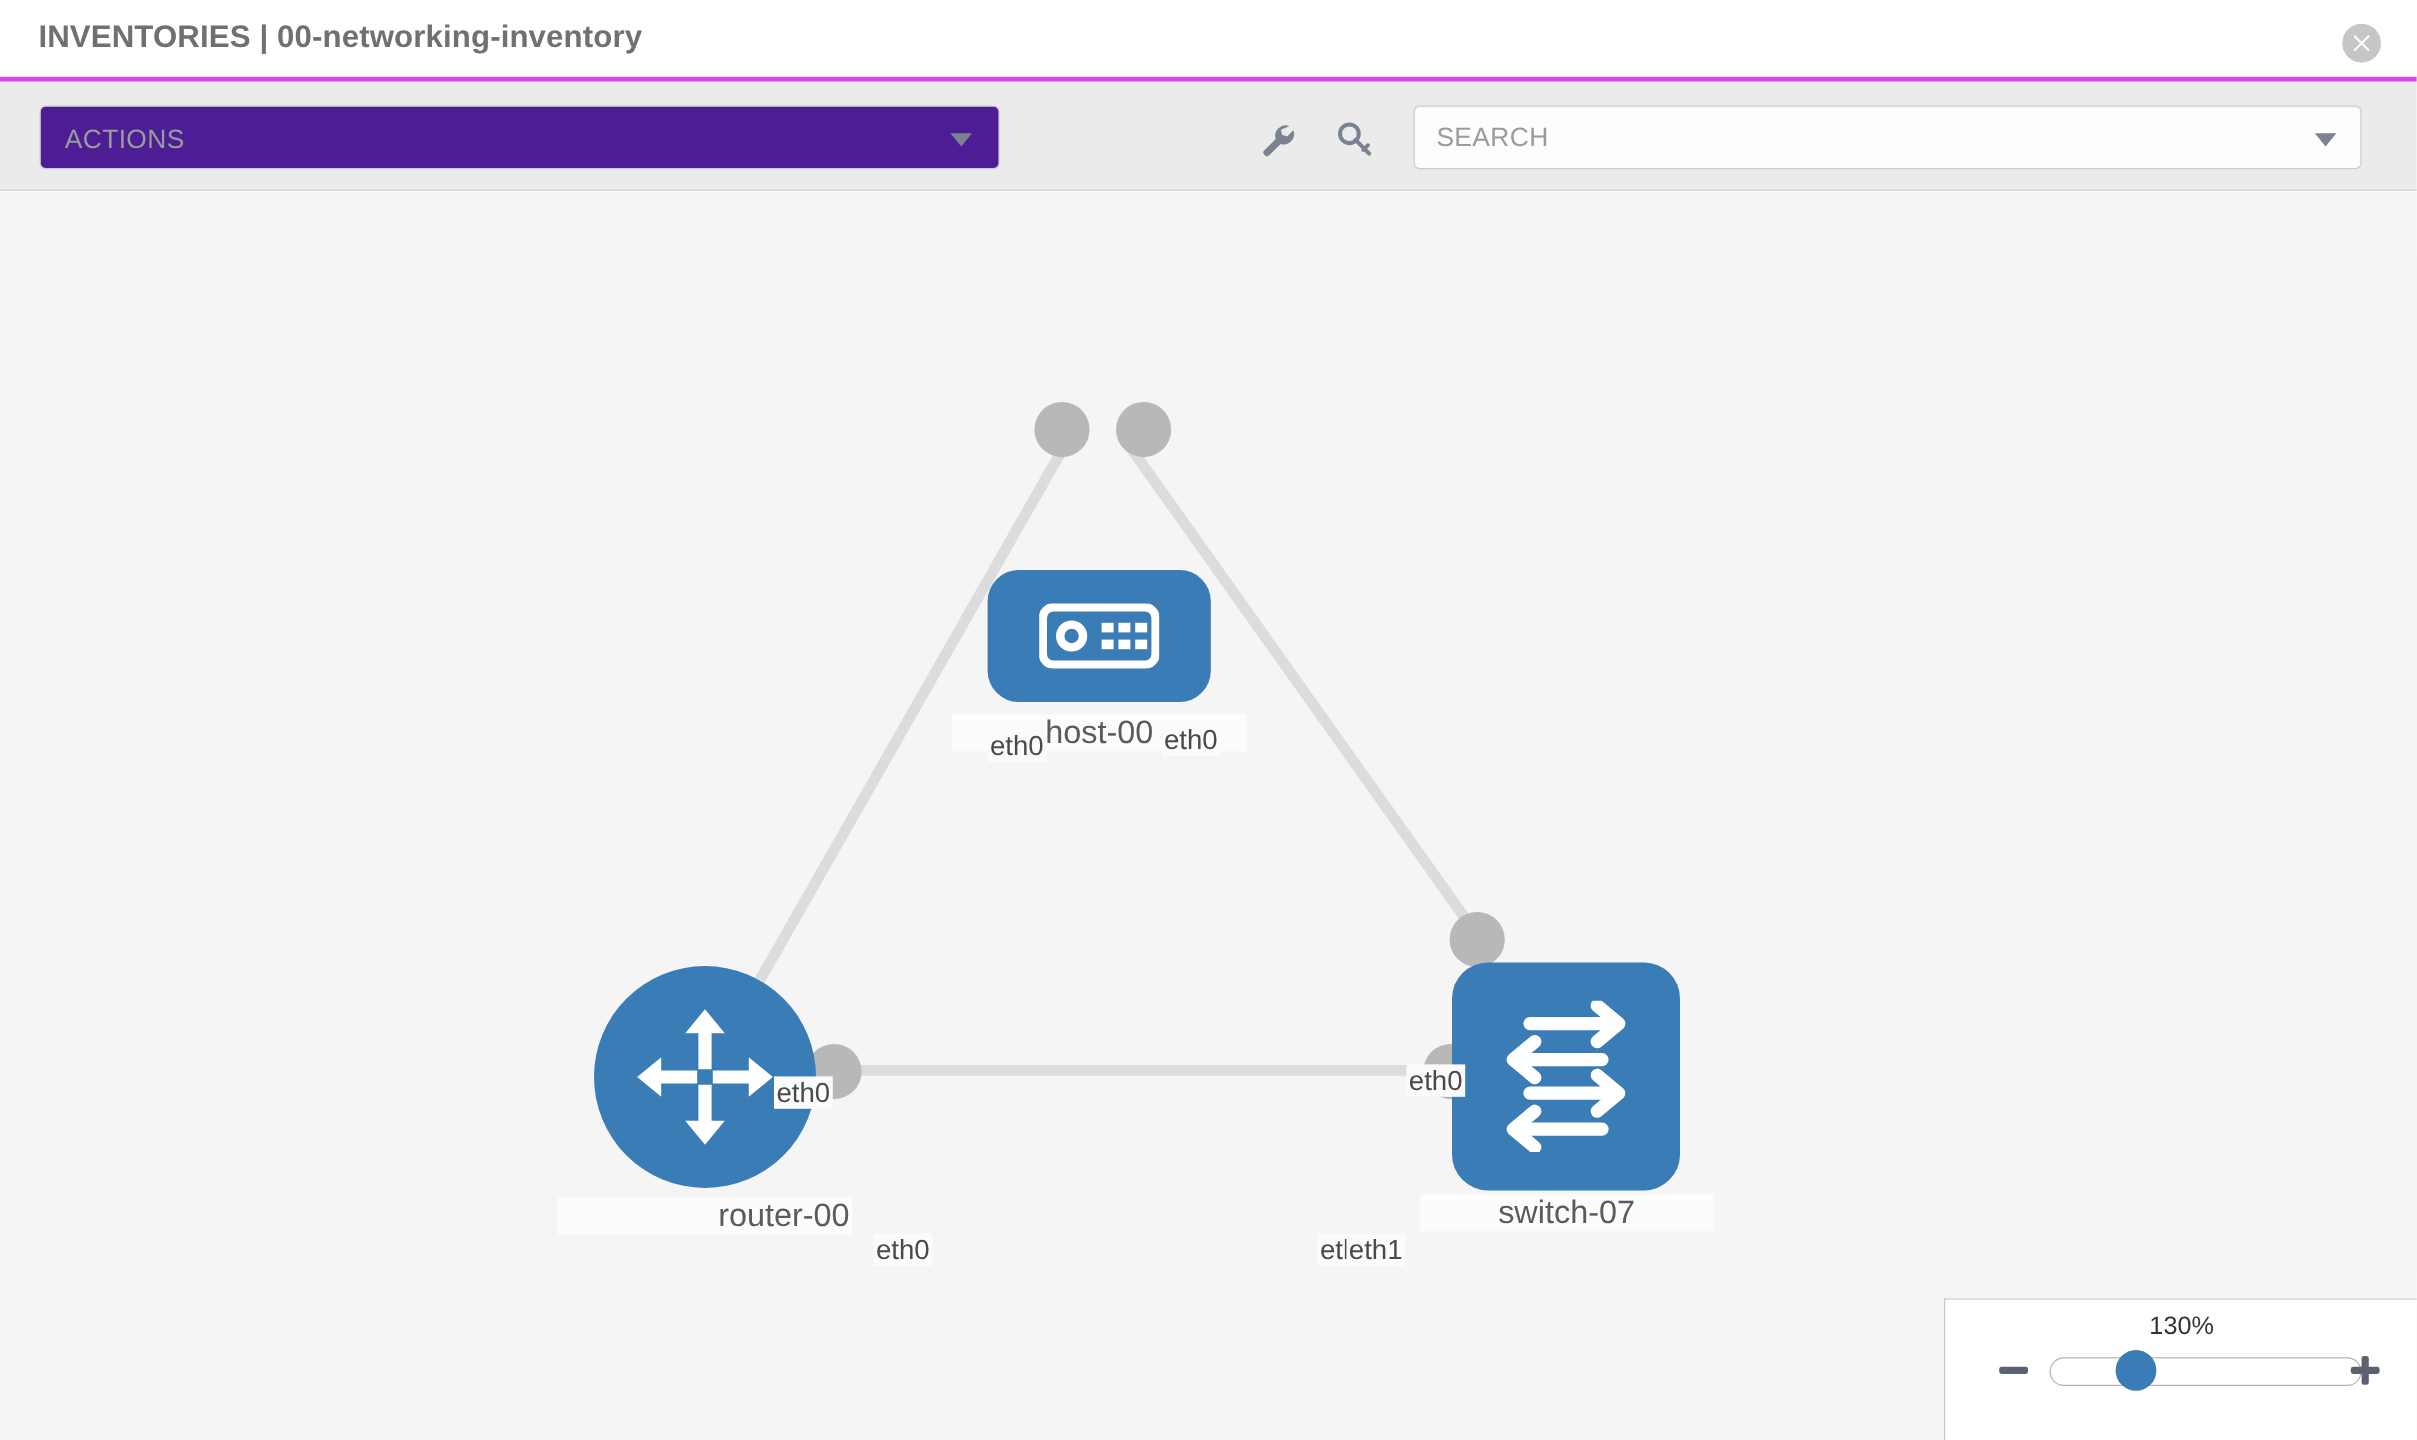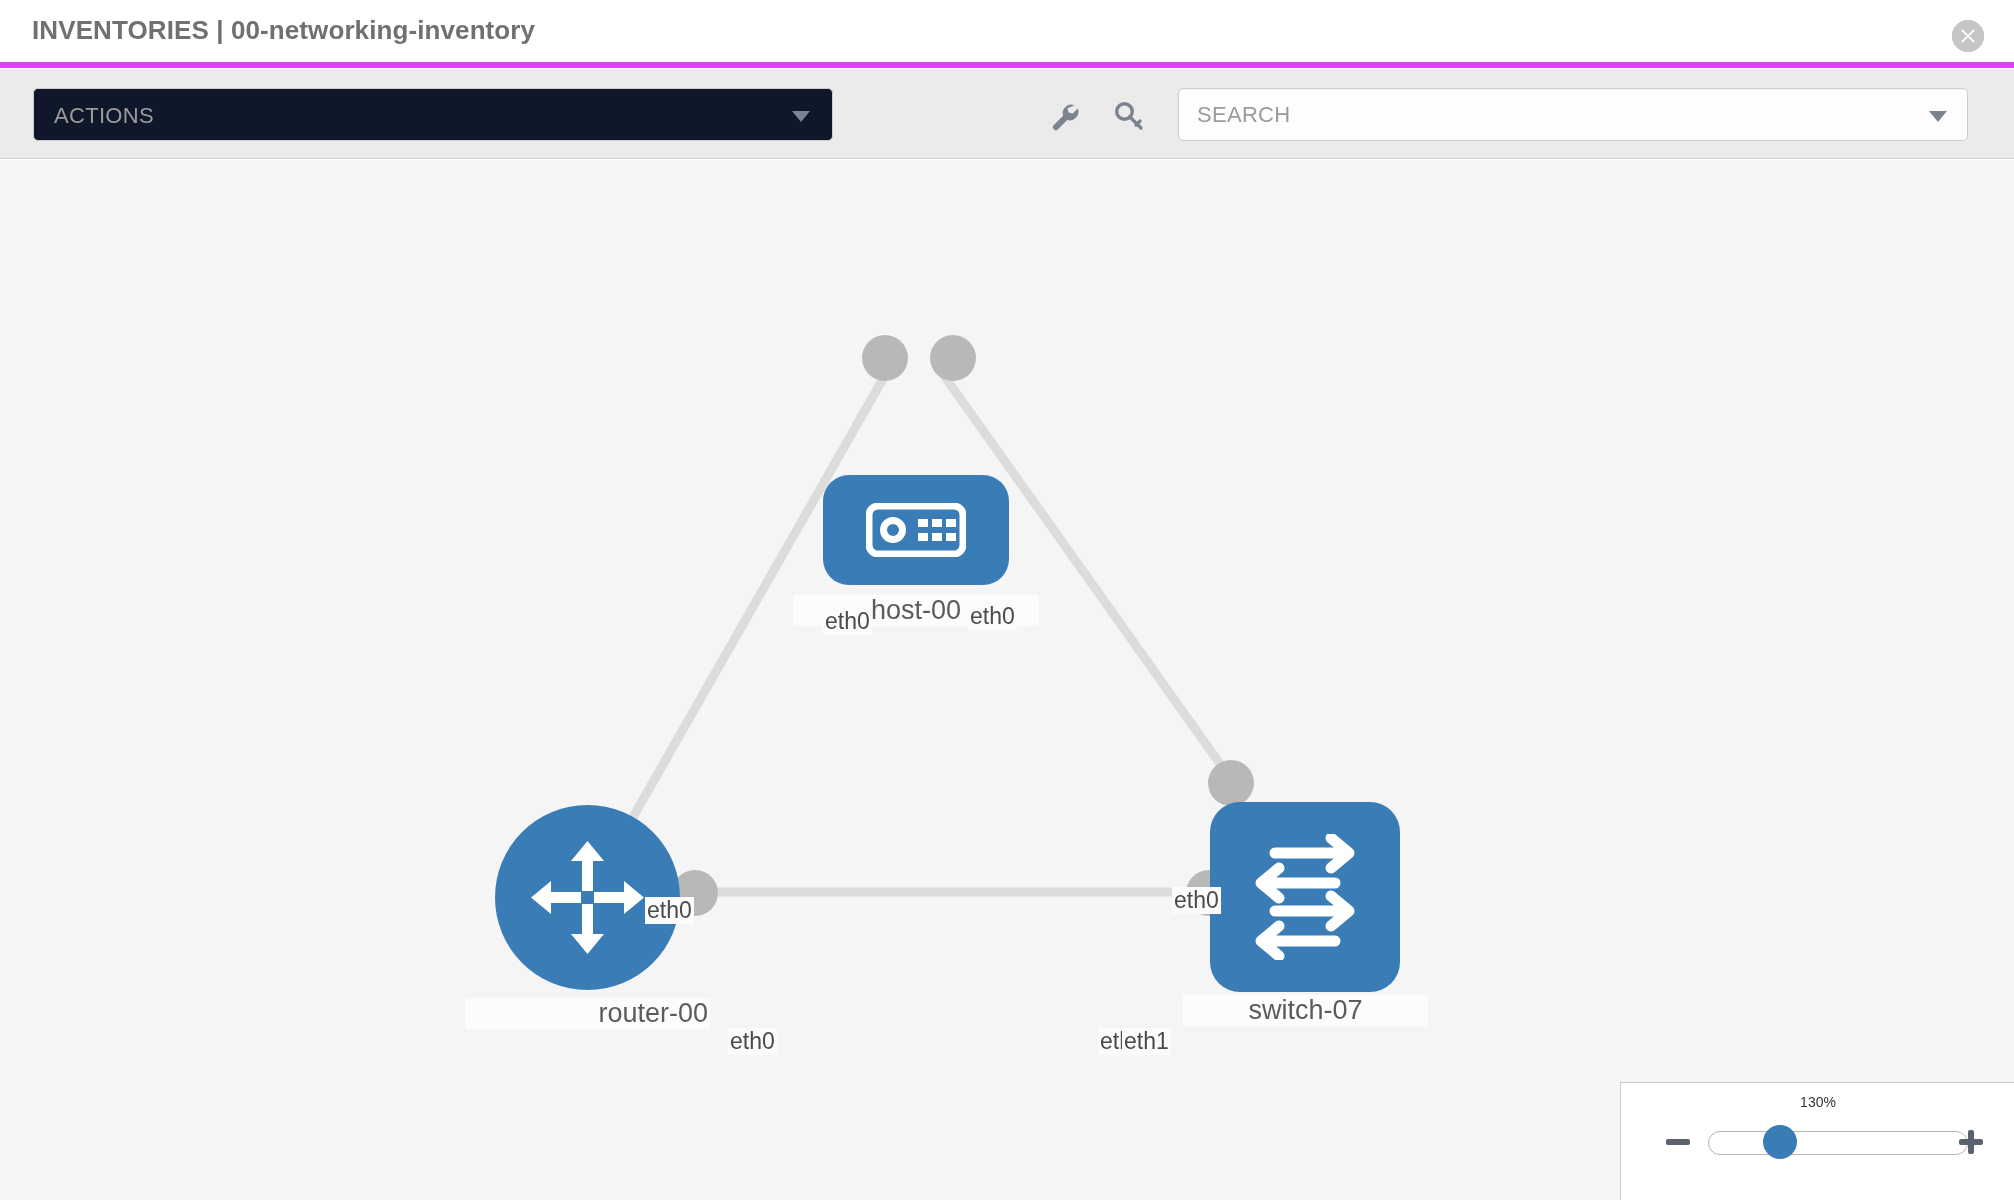--- a/index.html
+++ b/index.html
@@ -19,21 +19,21 @@
     background: #ffffff;
   }
 
   
   .header {
     position: absolute;
     left: 0; top: 0;
     width: 2014px;
     height: 68px;
     background: #ffffff;
-    border-bottom: 6px solid #d946ef;
+    border-bottom: 4px solid #d946ef;
   }
   .header-title {
     position: absolute;
     left: 32px;
     top: 15px;
     font-size: 26px;
     font-weight: bold;
     color: #707070;
     letter-spacing: 0.1px;
     white-space: nowrap;
@@ -58,21 +58,21 @@
     height: 90px;
     background: #ebebeb;
     border-bottom: 1px solid #cfcfcf;
   }
   .actions-select {
     position: absolute;
     left: 33px;
     top: 19px;
     width: 800px;
     height: 53px;
-    background: #0f172a;
+    background: #4c1d95;
     border: 1px solid #cccccc;
     border-radius: 5px;
     box-shadow: inset 0 1px 1px rgba(0,0,0,0.035);
     cursor: pointer;
   }
   .actions-select .label {
     position: absolute;
     left: 20px;
     top: 14px;
     font-size: 22px;
@@ -194,21 +194,21 @@
     border: 1px solid #c9c9c9;
     border-right: 0;
     border-bottom: 0;
   }
   .zoom-value {
     position: absolute;
     top: 11px;
     left: 0;
     width: 394px;
     text-align: center;
-    font-size: 14px;
+    font-size: 21px;
     color: #333;
   }
   .zoom-minus, .zoom-plus {
     position: absolute;
     top: 44px;
     cursor: pointer;
     color: #5a6270;
     font-weight: bold;
     user-select: none;
   }

